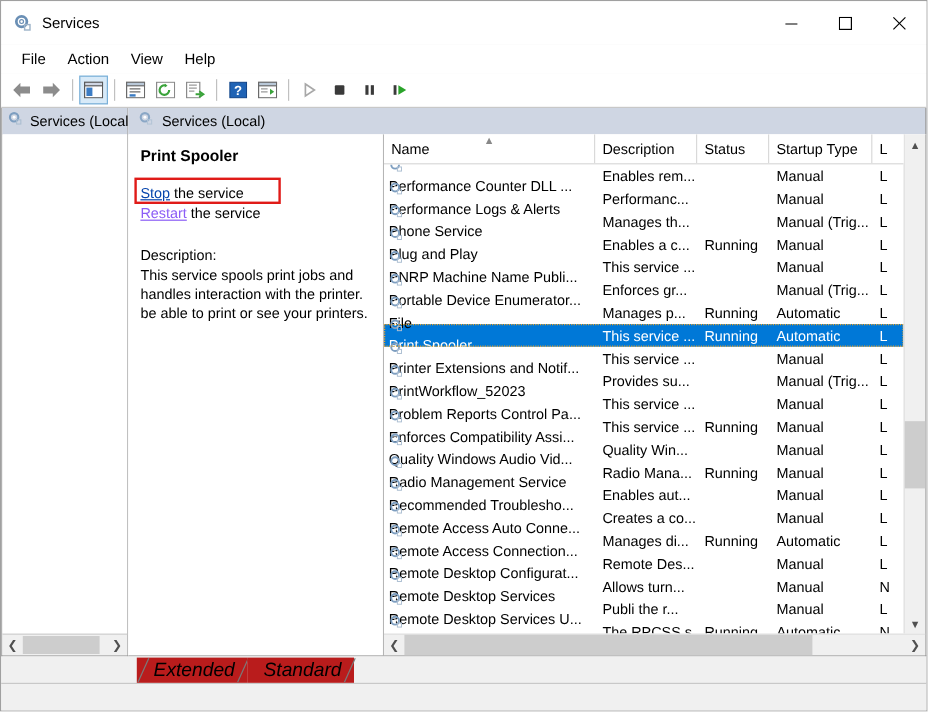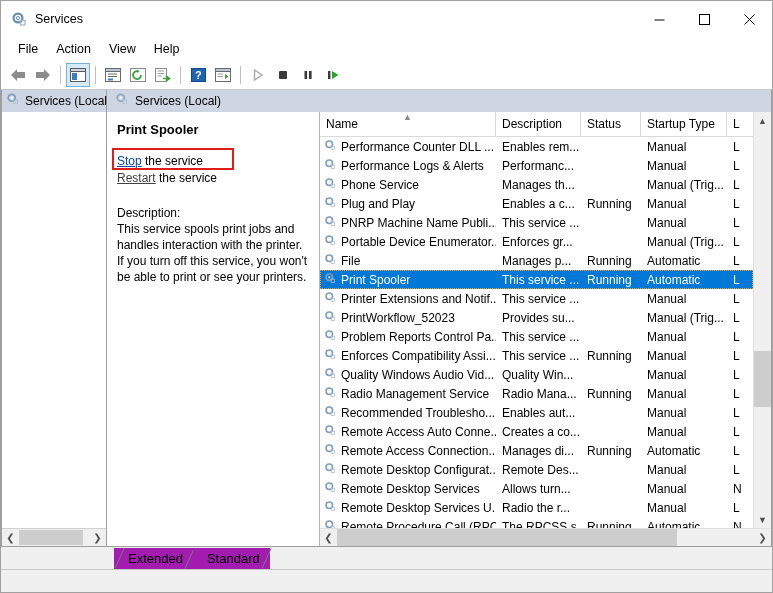--- a/index.html
+++ b/index.html
@@ -263,22 +263,23 @@
     outline: 1px dotted #f5a623;
     outline-offset: -1px;
   }
   .cell {
     white-space: nowrap;
     overflow: hidden;
     box-sizing: border-box;
     padding-left: 6px;
   }
   .cell.name {
-    display: flex; align-items: center;
+    display: flex; 
     padding-left: 4px;
+    flex-direction: column;
   }
   .cell.name .gear { margin-right: 4px; flex: 0 0 auto; }
 
   
   .vscroll {
     width: 17px;
     flex: 0 0 auto;
     background: #f0f0f0;
     display: flex;
     flex-direction: column;
@@ -321,24 +322,25 @@
     display: flex;
     align-items: flex-end;
     padding-left: 113px;
     flex: 0 0 auto;
   }
   .tab {
     position: relative;
     height: 21px;
     display: flex;
     align-items: center;
-    font-size: 13px;
+    font-size: 16px;
     color: #000;
     padding: 0 10px 0 14px;
-    background: #a21caf;
+    background: #b91c1c;
+    font-style: italic;
   }
   .tab .slashL, .tab .slashR {
     position: absolute; top: 0; height: 21px; width: 11px;
     pointer-events: none;
   }
   .tab .slashL { left: 0; }
   .tab .slashR { right: -2px; }
 
   .statusbar {
     height: 22px;
@@ -513,28 +515,27 @@
 
         <div class="details">
           <div class="svc-title">Print Spooler</div>
 
           <div class="link-block">
             <div class="redbox" style="border-color: rgb(224, 27, 24);"></div>
             <div class="linkline">
               <span class="lnk" style="color: rgb(6, 69, 173);">Stop</span><span> the service</span>
             </div>
             <div class="linkline">
-              <span class="lnk" style="color: #404040;">Restart</span><span> the service</span>
+              <span class="lnk" style="color: #8b5cf6;">Restart</span><span> the service</span>
             </div>
           </div>
 
           <div class="desc-label">Description:</div>
           <div class="desc-text">This service spools print jobs and</div>
           <div class="desc-text">handles interaction with the printer.</div>
-          <div class="desc-text">If you turn off this service, you won't</div>
           <div class="desc-text">be able to print or see your printers.</div>
         </div>
 
         <div class="listwrap">
           <div class="listmain">
             <div class="listcols">
               <div class="lv-header">
                 <div class="lv-th" style="width:176px;">
                   <span class="sortmark">▲</span>
                   <span>Name</span>
@@ -821,21 +822,21 @@
                   </div>
                   <div class="lv-row">
                     <div class="cell name" style="width: 176px;">
                       <span class="gear"><svg width="13" height="13" viewBox="0 0 16 16">
                           <circle cx="6.5" cy="6.5" r="4" fill="none" stroke="#7d9ec0" stroke-width="2"></circle>
                           <circle cx="6.5" cy="6.5" r="1.4" fill="#ffffff"></circle>
                           <rect x="8.8" y="8.8" width="4.2" height="4.2" fill="none" stroke="#adbfd2" stroke-width="1"></rect>
                         </svg></span>
                       <span>Remote Desktop Services U...</span>
                     </div>
-                    <div class="cell" style="width: 85px;">Radio the r...</div>
+                    <div class="cell" style="width: 85px;">Publi the r...</div>
                     <div class="cell" style="width: 60px;"></div>
                     <div class="cell" style="width: 86px;">Manual</div>
                     <div class="cell" style="width: 14px;">L</div>
                   </div>
                   <div class="lv-row">
                     <div class="cell name" style="width: 176px;">
                       <span class="gear"><svg width="13" height="13" viewBox="0 0 16 16">
                           <circle cx="6.5" cy="6.5" r="4" fill="none" stroke="#7d9ec0" stroke-width="2"></circle>
                           <circle cx="6.5" cy="6.5" r="1.4" fill="#ffffff"></circle>
                           <rect x="8.8" y="8.8" width="4.2" height="4.2" fill="none" stroke="#adbfd2" stroke-width="1"></rect>

